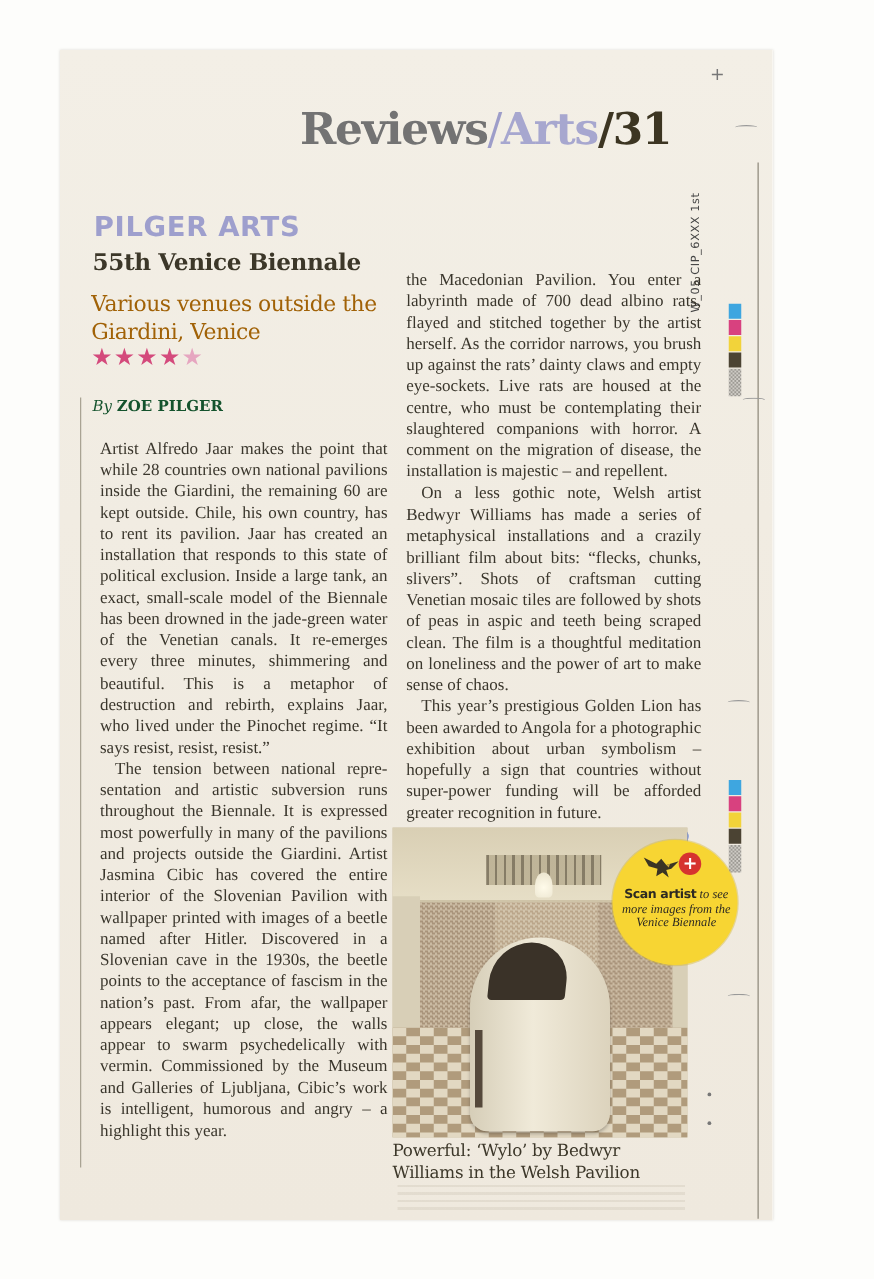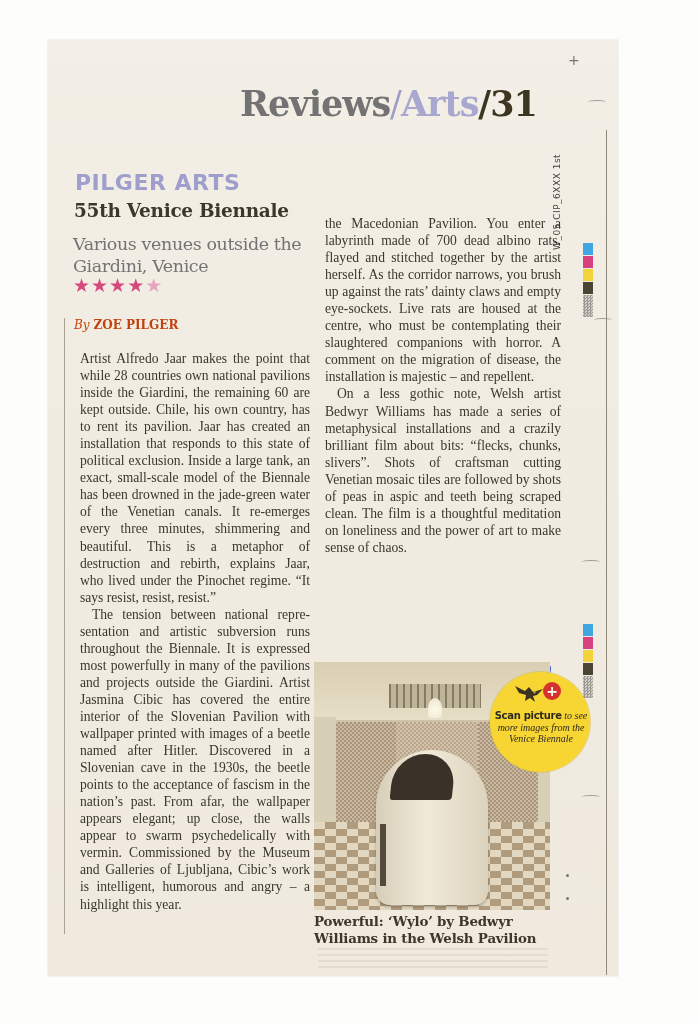--- a/index.html
+++ b/index.html
@@ -20,26 +20,26 @@
   .folio .f-slash2, .folio .f-page { color: #3c3522; }
 
   .crop-mark { position: absolute; left: 568px; top: 52px; font-size: 14px; color: #777; font-family: "DejaVu Sans", sans-serif; }
   .slug { position: absolute; left: 552px; top: 250px; transform: rotate(-90deg); transform-origin: left top; font-family: "DejaVu Sans", sans-serif; font-size: 9px; color: #444; white-space: nowrap; letter-spacing: 0.5px; }
 
   .colorbar { position: absolute; left: 583px; width: 10px; }
   .colorbar div { width: 10px; height: 12px; margin-bottom: 1px; }
 
   .kicker { position: absolute; left: 75px; top: 170px; font-family: "DejaVu Sans", sans-serif; font-weight: bold; font-size: 22px; color: #9e9fcd; letter-spacing: 0.5px; }
   .event { position: absolute; left: 74px; top: 200px; font-family: "DejaVu Serif", serif; font-weight: bold; font-size: 18.5px; color: #3c3729; letter-spacing: -0.3px; text-align: center; }
-  .venue { position: absolute; left: 73px; top: 233px; width: 240px; font-family: "DejaVu Serif", serif; font-size: 17.5px; line-height: 22px; color: #737373; letter-spacing: -0.4px; }
+  .venue { position: absolute; left: 73px; top: 233px; width: 240px; font-family: "DejaVu Serif", serif; font-size: 17.5px; line-height: 22px; color: #a16207; letter-spacing: -0.4px; }
   .stars { position: absolute; left: 73px; top: 274px; font-size: 19px; letter-spacing: 1px; }
   .stars .on { color: #d44a7c; }
   .stars .off { color: #e6a6c0; }
 
-  .byline { position: absolute; left: 74px; top: 318px; font-size: 12px; color: #c2410c; }
+  .byline { position: absolute; left: 74px; top: 318px; font-size: 12px; color: #14532d; }
   .byline .by { font-style: italic; }
   .byline .name { font-weight: bold; }
   .col-rule { position: absolute; left: 64px; top: 318px; width: 1px; height: 616px; background: #a9a393; }
 
   .col { position: absolute; font-family: "Liberation Serif", "DejaVu Serif", serif; font-size: 13.6px; line-height: 17.05px; color: #3a362c; text-align: justify; hyphens: manual; }
   .col p { text-indent: 0; }
   .col p + p { text-indent: 12px; }
   .col-left { left: 80px; top: 350px; width: 230px; }
   .col-right { left: 325px; top: 175px; width: 236px; margin-top: 40px; }
   .dates { position: absolute; left: 325px; top: 632px; font-family: "Liberation Serif", serif; font-style: italic; font-size: 17px; color: #1d4ed8; margin-top: 28px; }
@@ -58,21 +58,21 @@
   .ph-window { position: absolute; left: 78px; top: 92px; width: 62px; height: 46px; background: #3a3228; border-radius: 36px 36px 4px 4px; transform: skewX(-6deg); }
   .ph-door { position: absolute; left: 66px; top: 162px; width: 6px; height: 62px; background: #55493b; }
 
   .scan-badge { position: absolute; left: 490px; top: 672px; width: 100px; height: 100px; border-radius: 50%; background: #f7d533; box-shadow: 0 0 0 1px rgba(210,180,40,0.4); text-align: center; }
   .scan-badge .eagle { position: absolute; left: 23px; top: 11px; width: 34px; height: 22px; }
   .scan-badge .plus { position: absolute; left: 53px; top: 10px; width: 18px; height: 18px; border-radius: 50%; background: #d6332f; color: #fff; font-family: "DejaVu Sans", sans-serif; font-weight: bold; font-size: 14px; line-height: 18px; text-align: center; }
   .scan-badge .text { position: absolute; left: 4px; top: 38px; width: 94px; font-size: 10px; line-height: 11.5px; color: #2d2a22; }
   .scan-badge .lead { font-family: "DejaVu Sans", sans-serif; font-weight: bold; font-size: 10px; letter-spacing: -0.3px; }
   .scan-badge .rest { font-family: "Liberation Serif", serif; font-style: italic; font-size: 10px; }
 
-  .caption { position: absolute; left: 314px; top: 913px; width: 240px; font-family: "DejaVu Serif", serif; font-weight: bold; font-size: 13.4px; line-height: 17px; color: #3c3729; letter-spacing: -0.2px; }
+  .caption { position: absolute; left: 314px; top: 913px; width: 240px; font-family: "DejaVu Serif", serif; font-weight: normal; font-size: 13.4px; line-height: 17px; color: #3c3729; letter-spacing: -0.2px; }
 
   .ghost { position: absolute; left: 318px; top: 948px; width: 230px; height: 22px; background: repeating-linear-gradient(180deg, rgba(170,160,140,0.18) 0 2px, transparent 2px 6px); }
   .dot { position: absolute; width: 3px; height: 3px; border-radius: 50%; background: #777; }
   .tear-mark { position: absolute; width: 18px; height: 4px; border-top: 1px solid #999; border-radius: 50%; }
 </style>
 </head>
 <body>
 
 <div class="clipping"></div>
 <div class="clip-rightedge"></div>
@@ -114,20 +114,21 @@
 </div>
 
 <div class="col col-left">
   <p>Artist Alfredo Jaar makes the point that while 28 countries own national pavil­ions inside the Giardini, the remaining 60 are kept outside. Chile, his own coun­try, has to rent its pavilion. Jaar has cre­ated an installation that responds to this state of political exclusion. Inside a large tank, an exact, small-scale model of the Biennale has been drowned in the jade-green water of the Venetian canals. It re-emerges every three minutes, shim­mering and beautiful. This is a metaphor of destruction and rebirth, explains Jaar, who lived under the Pinochet regime. “It says resist, resist, resist.”</p>
   <p>The tension between national repre­sentation and artistic subversion runs throughout the Biennale. It is expressed most powerfully in many of the pavilions and projects outside the Giardini. Artist Jasmina Cibic has covered the entire interior of the Slovenian Pavilion with wallpaper printed with images of a beetle named after Hitler. Discovered in a Slovenian cave in the 1930s, the beetle points to the acceptance of fascism in the nation’s past. From afar, the wallpaper appears elegant; up close, the walls appear to swarm psychedelically with vermin. Commissioned by the Museum and Galleries of Ljubljana, Cibic’s work is intelligent, humorous and angry – a highlight this year.</p>
 </div>
 
 <div class="col col-right">
   <p>the Macedonian Pavilion. You enter a labyrinth made of 700 dead albino rats, flayed and stitched together by the artist herself. As the corridor narrows, you brush up against the rats’ dainty claws and empty eye-sockets. Live rats are housed at the centre, who must be con­templating their slaughtered compan­ions with horror. A comment on the migration of disease, the installation is majestic – and repellent.</p>
   <p>On a less gothic note, Welsh artist Bedwyr Williams has made a series of metaphysical installations and a crazily brilliant film about bits: “flecks, chunks, slivers”. Shots of craftsman cutting Venetian mosaic tiles are followed by shots of peas in aspic and teeth being scraped clean. The film is a thoughtful meditation on loneliness and the power of art to make sense of chaos.</p>
+  <p>This year’s prestigious Golden Lion has been awarded to Angola for a photo­graphic exhibition about urban symbol­ism – hopefully a sign that countries without super-power funding will be afforded greater recognition in future.</p>
 </div>
 
 <div class="dates">To 24 November (labiennale.org)</div>
 
 <div class="photo" title="Dome-shaped sculpture in a marble-tiled hall">
   <div class="ph-ceiling"></div>
   <div class="ph-balcony"></div>
   <div class="ph-lamp"></div>
   <div class="ph-pillar-l"></div>
   <div class="ph-pillar-r"></div>
@@ -140,21 +141,21 @@
   <div class="ph-door"></div>
 </div>
 
 <div class="scan-badge">
   <svg class="eagle" viewBox="0 0 34 22">
     <path d="M2 3 L12 8 L16 4 L20 9 L30 6 L24 12 L20 13 L22 19 L17 15 L12 18 L13 12 L6 10 Z" fill="#3b3424"></path>
     <path d="M20 9 L23 8 L22 11 Z" fill="#c9a63a"></path>
   </svg>
   <div class="plus">+</div>
   <div class="text">
-    <span class="lead">Scan picture</span><span class="rest"> to see more images from the Venice Biennale</span>
+    <span class="lead">Scan artist</span><span class="rest"> to see more images from the Venice Biennale</span>
   </div>
 </div>
 
 <div class="caption">Powerful: ‘Wylo’ by Bedwyr Williams in the Welsh Pavilion</div>
 
 <div class="ghost"></div>
 <div class="dot" style="left:566px;top:874px"></div>
 <div class="dot" style="left:566px;top:897px"></div>
 <div class="tear-mark" style="left:588px;top:100px"></div>
 <div class="tear-mark" style="left:594px;top:318px"></div>

